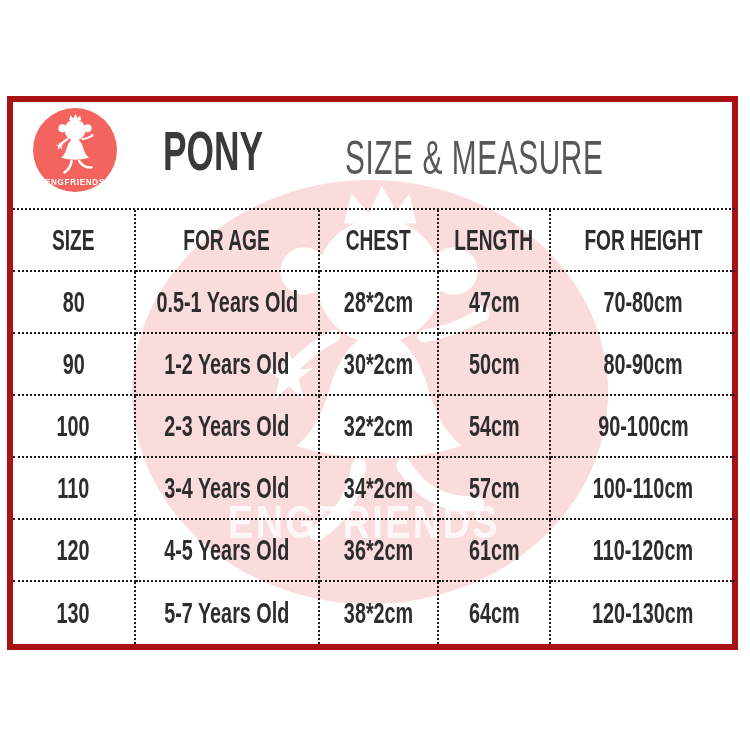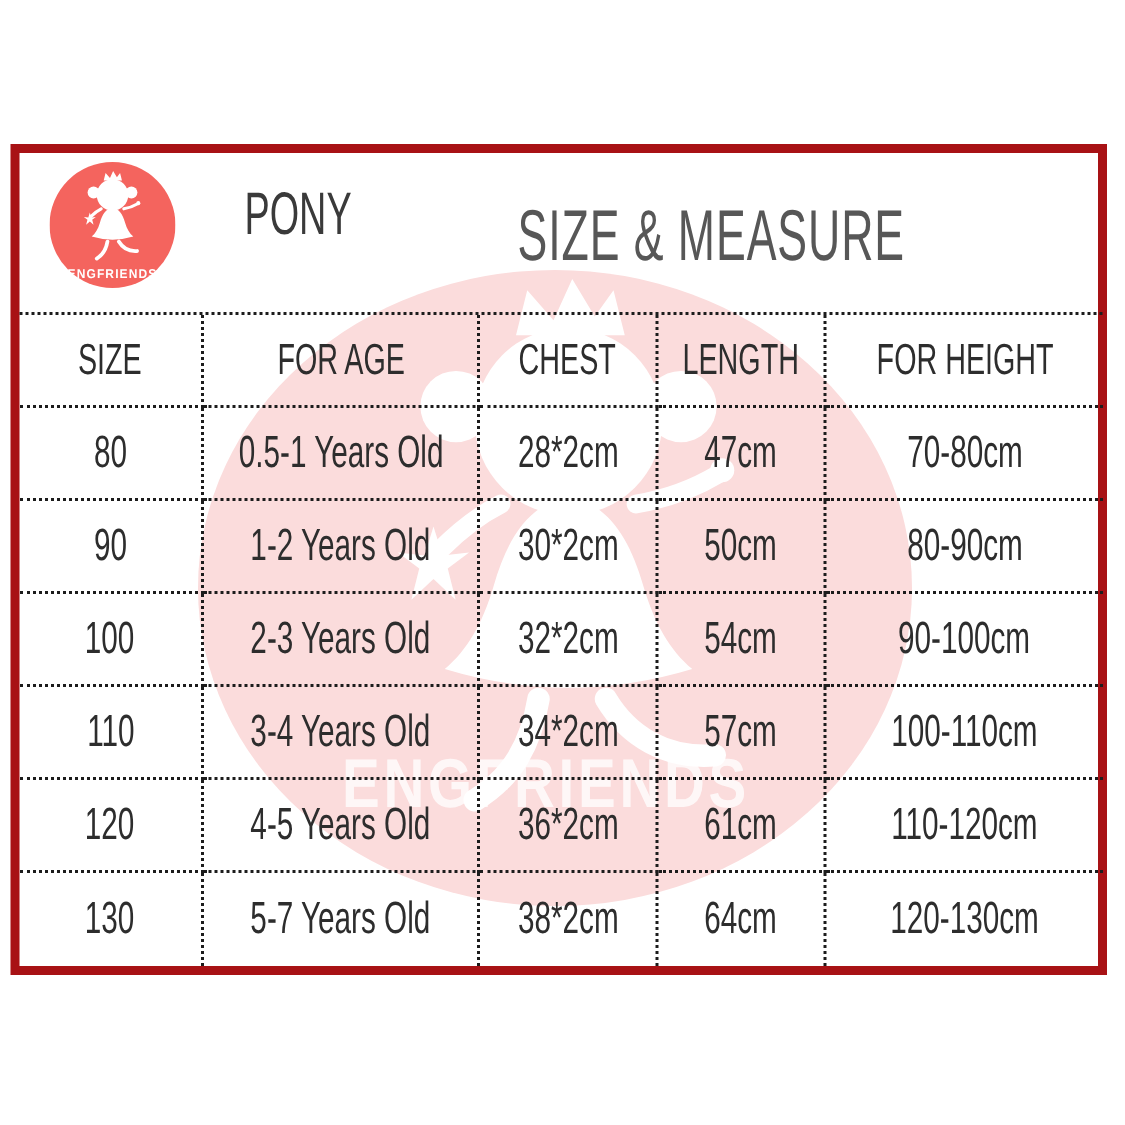--- a/index.html
+++ b/index.html
@@ -20,36 +20,36 @@
   .watermark-svg{position:absolute;left:132px;top:180px;width:476px;height:424px;z-index:1}
   .wm-circle{fill:var(--watermark-pink)}
   .wm-text{font-family:"Liberation Sans",sans-serif;font-weight:700;font-size:46px;
     fill:rgba(255,255,255,.78);letter-spacing:3px}
 
   .logo-svg{position:absolute;left:33px;top:108px;width:84px;height:84px;z-index:6}
   .logo-text{font-family:"Liberation Sans",sans-serif;font-weight:700;font-size:8.5px;
     fill:#fff;letter-spacing:.8px}
 
   .title{position:absolute;left:163px;top:123px;z-index:6;line-height:1;
-    font-size:40px;font-weight:400;color:var(--title-dark);white-space:nowrap}
+    font-size:56px;font-weight:700;color:var(--title-dark);white-space:nowrap}
   .title .ct{transform:scaleX(.63);transform-origin:0 50%}
 
   .subtitle{position:absolute;left:345px;top:134px;z-index:6;line-height:1;
     font-size:48px;font-weight:400;color:var(--subtitle-gray);white-space:nowrap}
   .subtitle .ct{transform:scaleX(.62);transform-origin:0 50%;letter-spacing:1px}
 
   .ct{display:inline-block;white-space:nowrap}
 
   .size-table{position:absolute;left:13px;top:208px;width:722px;z-index:6;
     display:grid;grid-template-columns:123px 184px 119px 112px 184px;
     grid-auto-rows:62px;border-top:2px dotted #1c1c1c}
   .trow{display:contents}
   .tcell{display:flex;align-items:center;justify-content:center;
     border-right:2px dotted #1c1c1c;border-bottom:2px dotted #1c1c1c;
-    color:var(--text-dark);font-size:30px;font-weight:400}
+    color:var(--text-dark);font-size:30px;font-weight:700}
   .tcell:nth-child(5){border-right:none}
   .trow:last-child .tcell{border-bottom:none}
   .thead .tcell{font-size:29px}
   .tcell .ct{transform:scaleX(.66)}
 </style>
 </head>
 <body>
 
 <svg width="0" height="0" style="position:absolute" aria-hidden="true">
   <defs>

